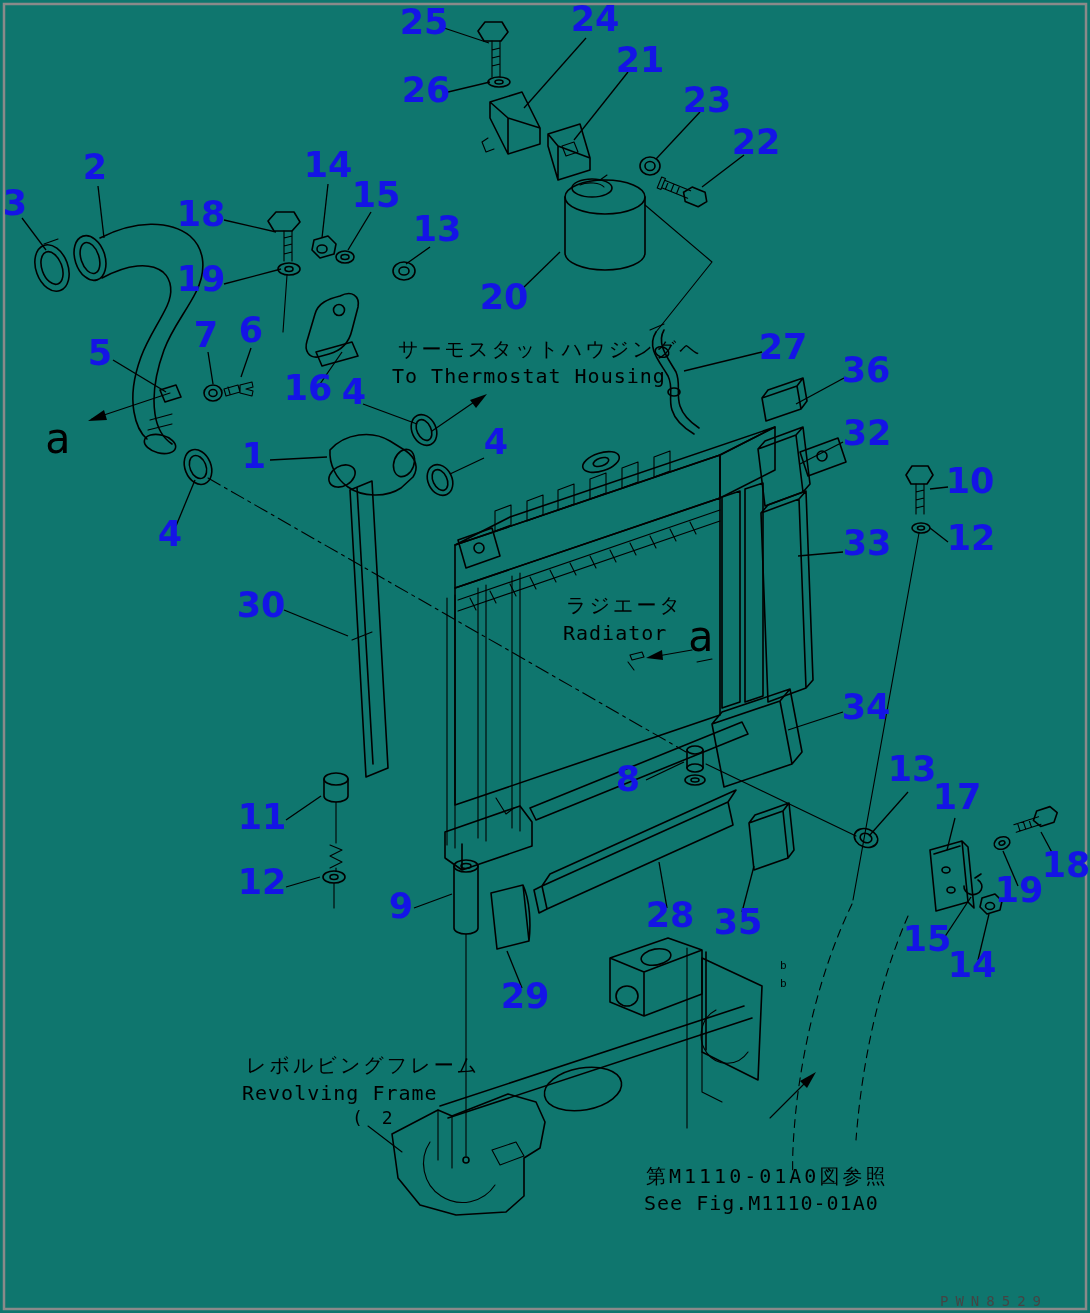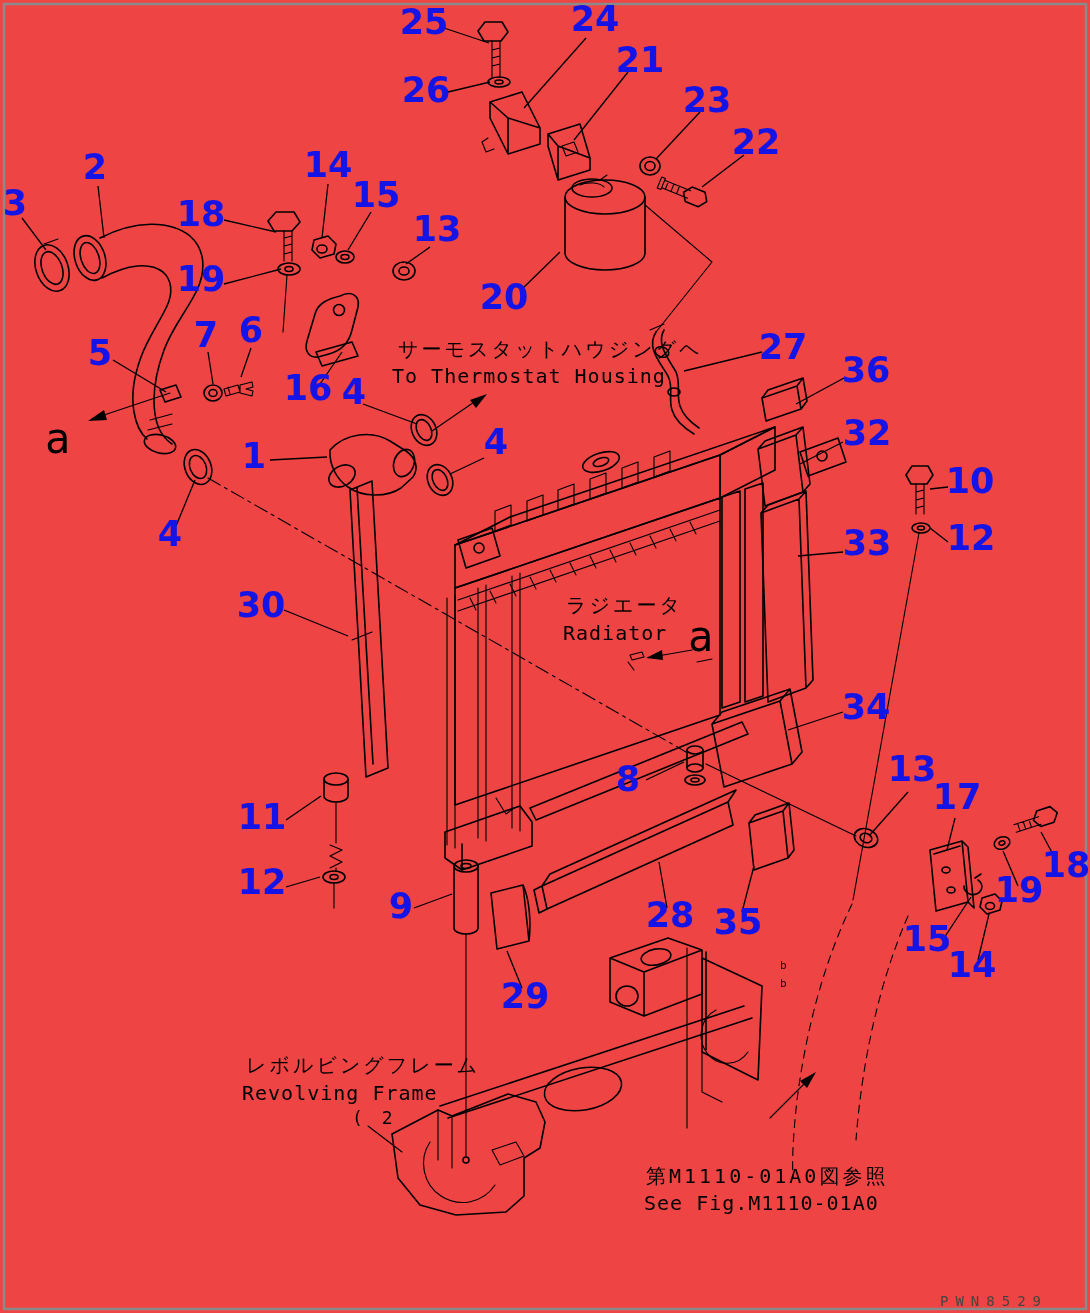--- a/index.html
+++ b/index.html
@@ -1,16 +1,16 @@
 <!DOCTYPE html>
 <html style="--callout: #1414e6;"><head>
 <meta charset="utf-8">
 <style>
   html,body{margin:0;padding:0;background:#fff;}
-  .page{position:relative;width:1090px;height:1313px;background:#ef4444;overflow:hidden;}
+  .page{position:relative;width:1090px;height:1313px;background:#0f766e;overflow:hidden;}
   svg{display:block;}
   #art path, #art line, #art ellipse, #art circle, #art polyline, #art rect{
     stroke:#000;fill:none;stroke-width:1.6;stroke-linecap:round;stroke-linejoin:round;}
   #art .thin{stroke-width:1.1;}
   #art .fillb{fill:#000;stroke:none;}
   #leaders line{stroke:#000;stroke-width:1.3;}
   #callouts text{font:bold 35px "DejaVu Sans", sans-serif;fill:var(--callout,#1414e6);text-anchor:middle;}
   .anno{font-family:"DejaVu Sans Mono", monospace;fill:#000;}
   .jp{font-size:20px;letter-spacing:3px;}
   .en{font-size:20px;letter-spacing:1px;}

